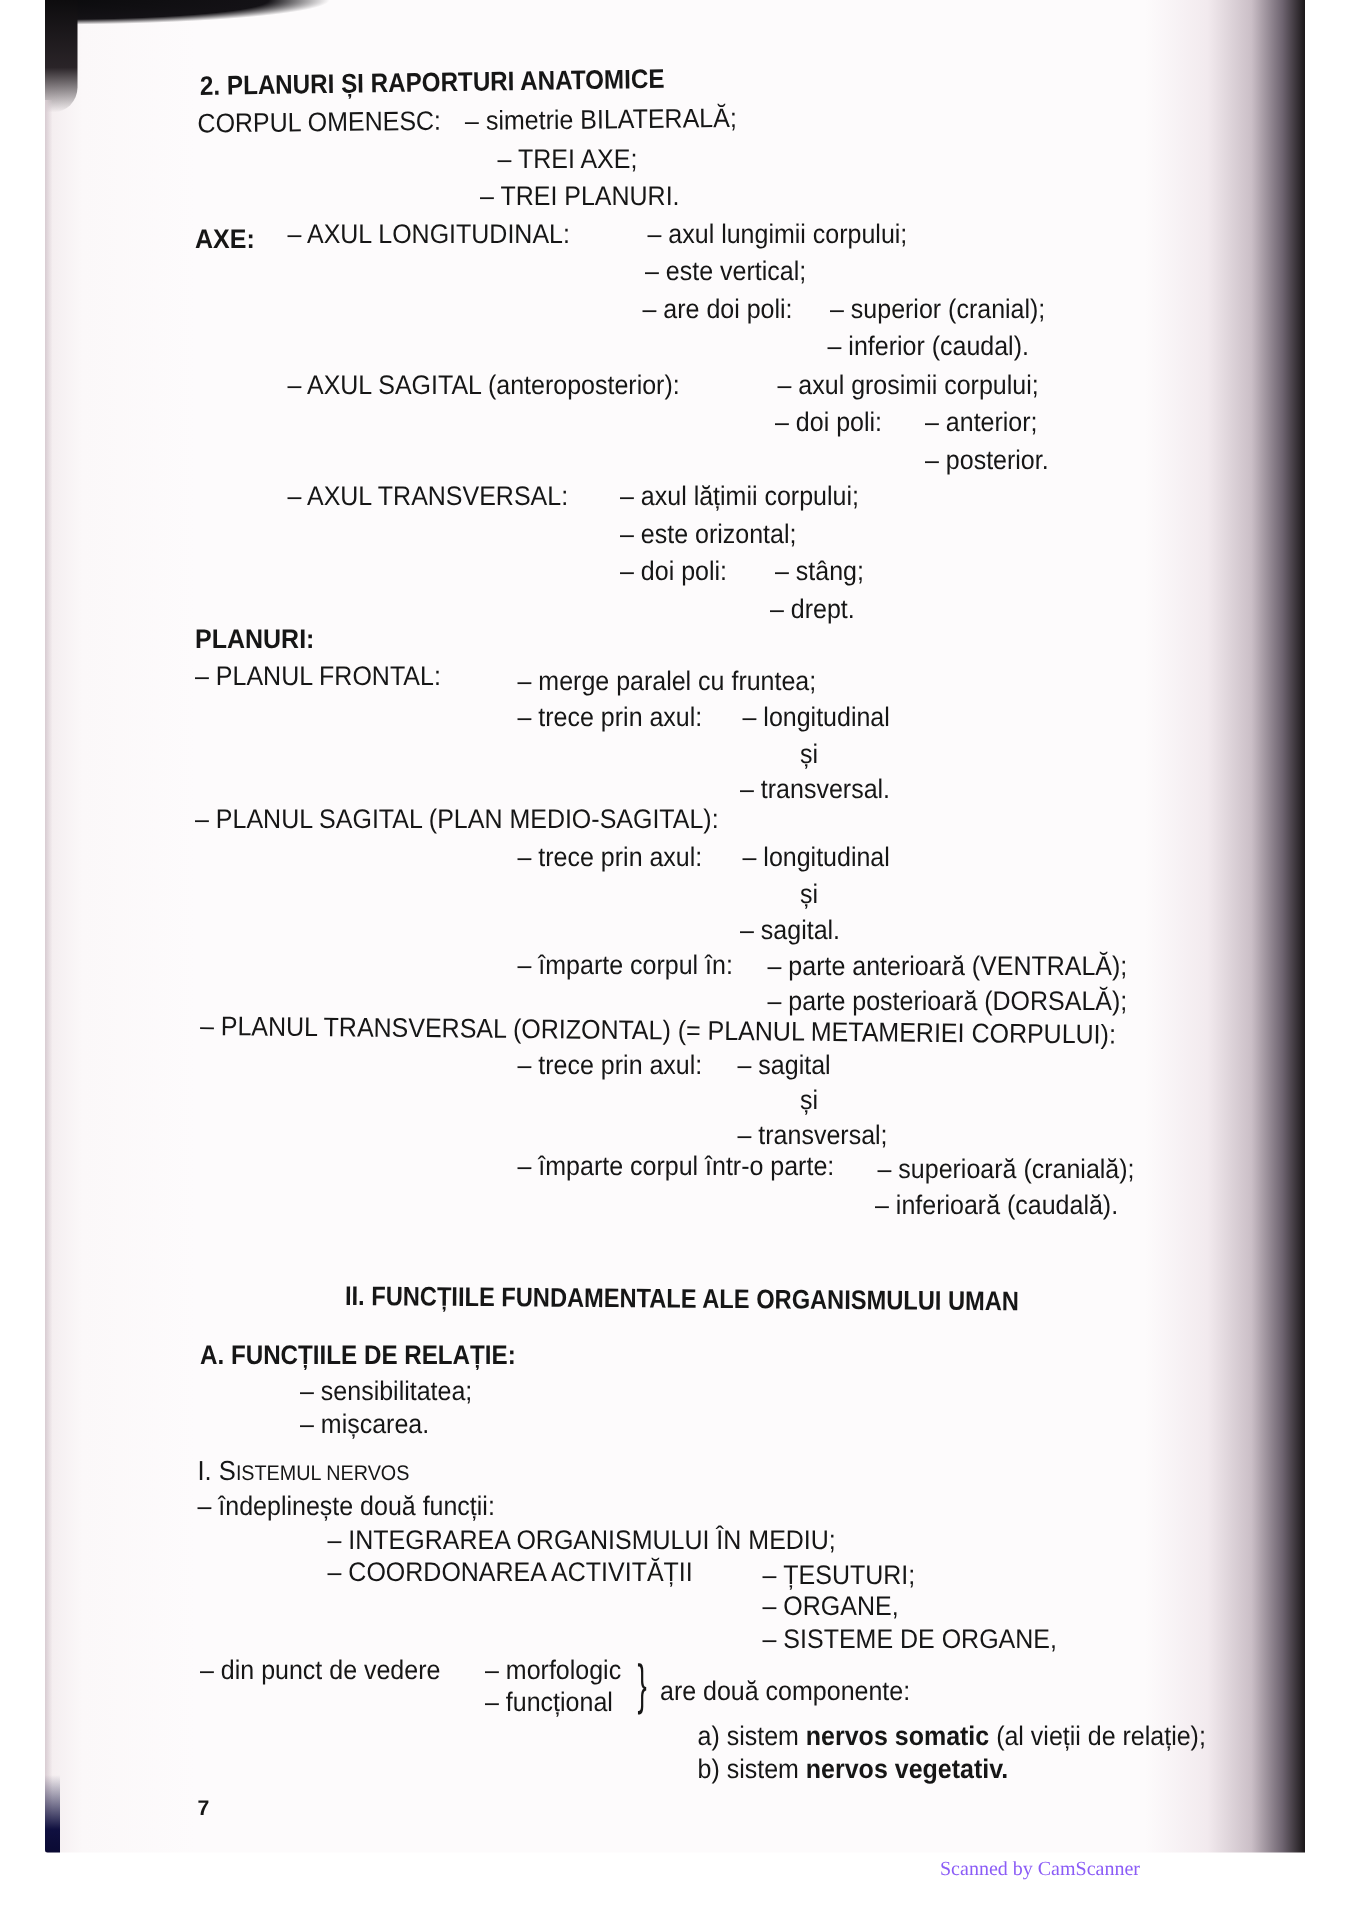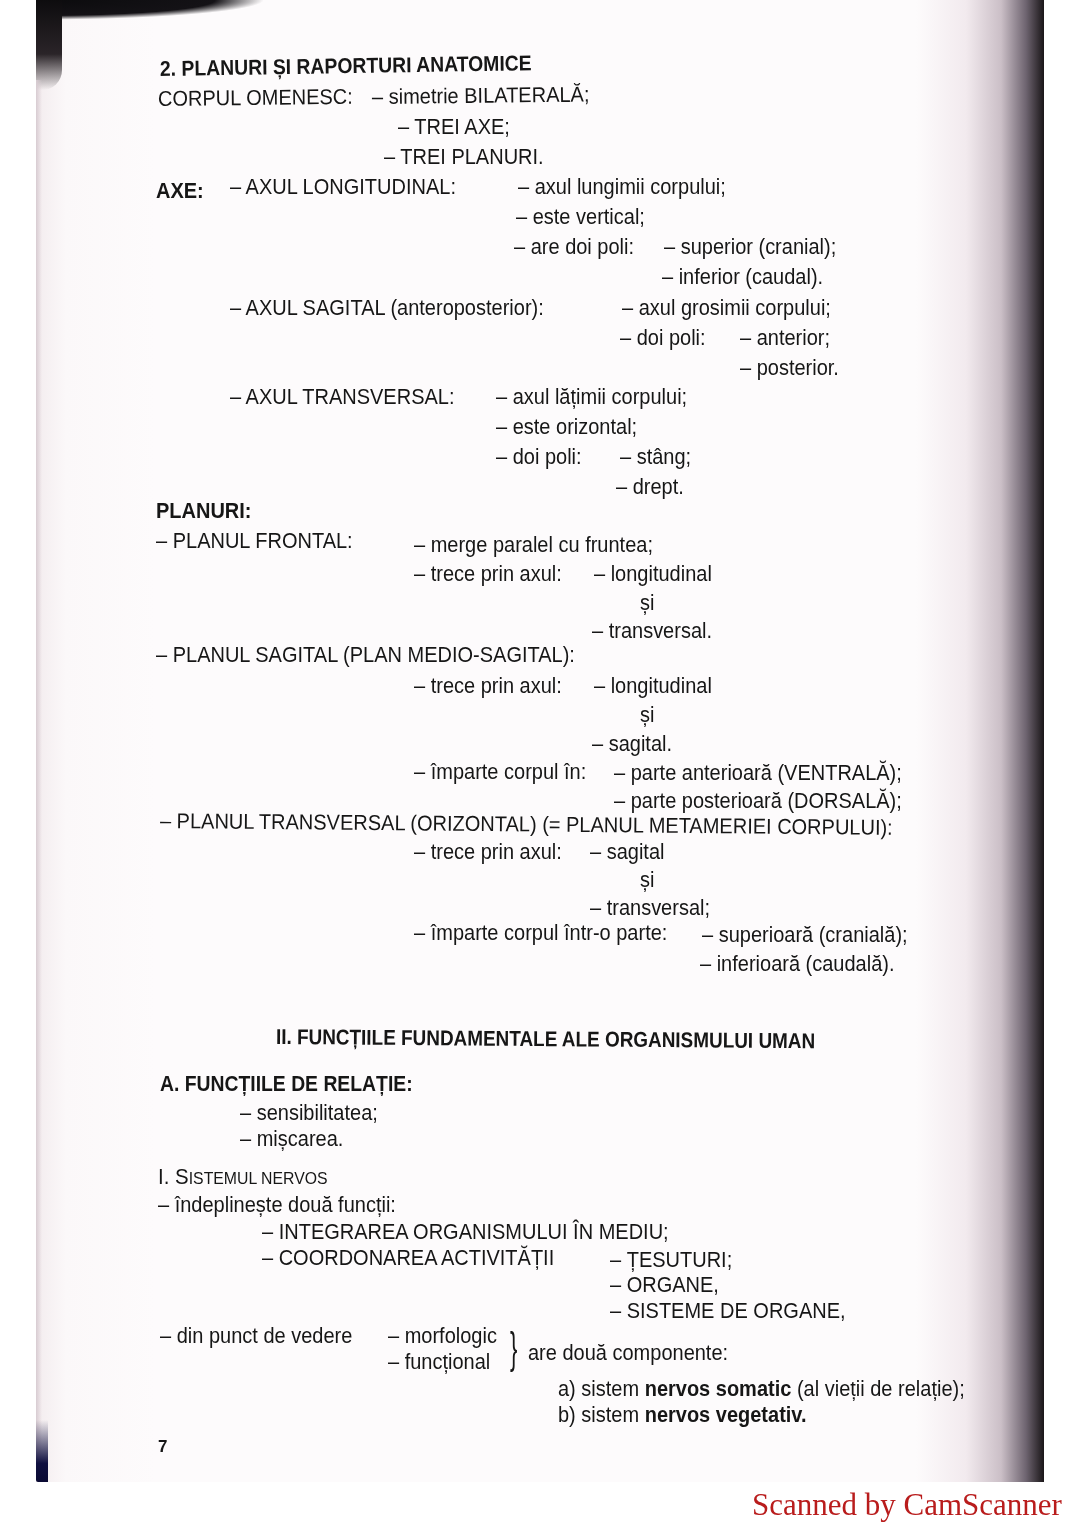--- a/index.html
+++ b/index.html
@@ -13,21 +13,21 @@
   .corner-tl2 { position:absolute; left:36px; top:0; width:26px; height:90px;
                 background: linear-gradient(180deg,#0d0c0e 0%, #2a2428 60%, rgba(60,50,55,0) 100%); border-bottom-right-radius:20px; }
   .edge-left { position:absolute; left:36px; top:80px; width:6px; height:1400px;
                background: linear-gradient(90deg, #d8ccd2, rgba(250,245,247,0)); }
   .corner-bl { position:absolute; left:36px; top:1420px; width:12px; height:62px;
                background: linear-gradient(180deg, rgba(20,20,60,0) 0%, #101040 70%, #0a0a33 100%); border-bottom-left-radius:2px;}
   .line { position:absolute; white-space:nowrap; font-size:21.5px; line-height:26px; transform:scaleX(0.93); transform-origin:left center; }
   .b { font-weight:bold; }
   .brace { position:absolute; font-size:44px; line-height:44px; transform:scaleX(0.5); transform-origin:left center; color:#161616; }
   .pagenum { position:absolute; left:158px; top:1437px; font-size:17px; font-weight:bold; }
-  .footer { position:absolute; left:752px; top:1487px; font-family:"Liberation Serif", serif; font-size:31px; color:#b91c1c; white-space:nowrap; }
+  .footer { position:absolute; left:752px; top:1487px; font-family:"Liberation Serif", serif; font-size:16px; color:#8b5cf6; white-space:nowrap; }
 </style>
 </head>
 <body>
 
 <div class="page"></div>
 <div class="corner-tl"></div>
 <div class="corner-tl2"></div>
 <div class="edge-left"></div>
 <div class="corner-bl"></div>
 

